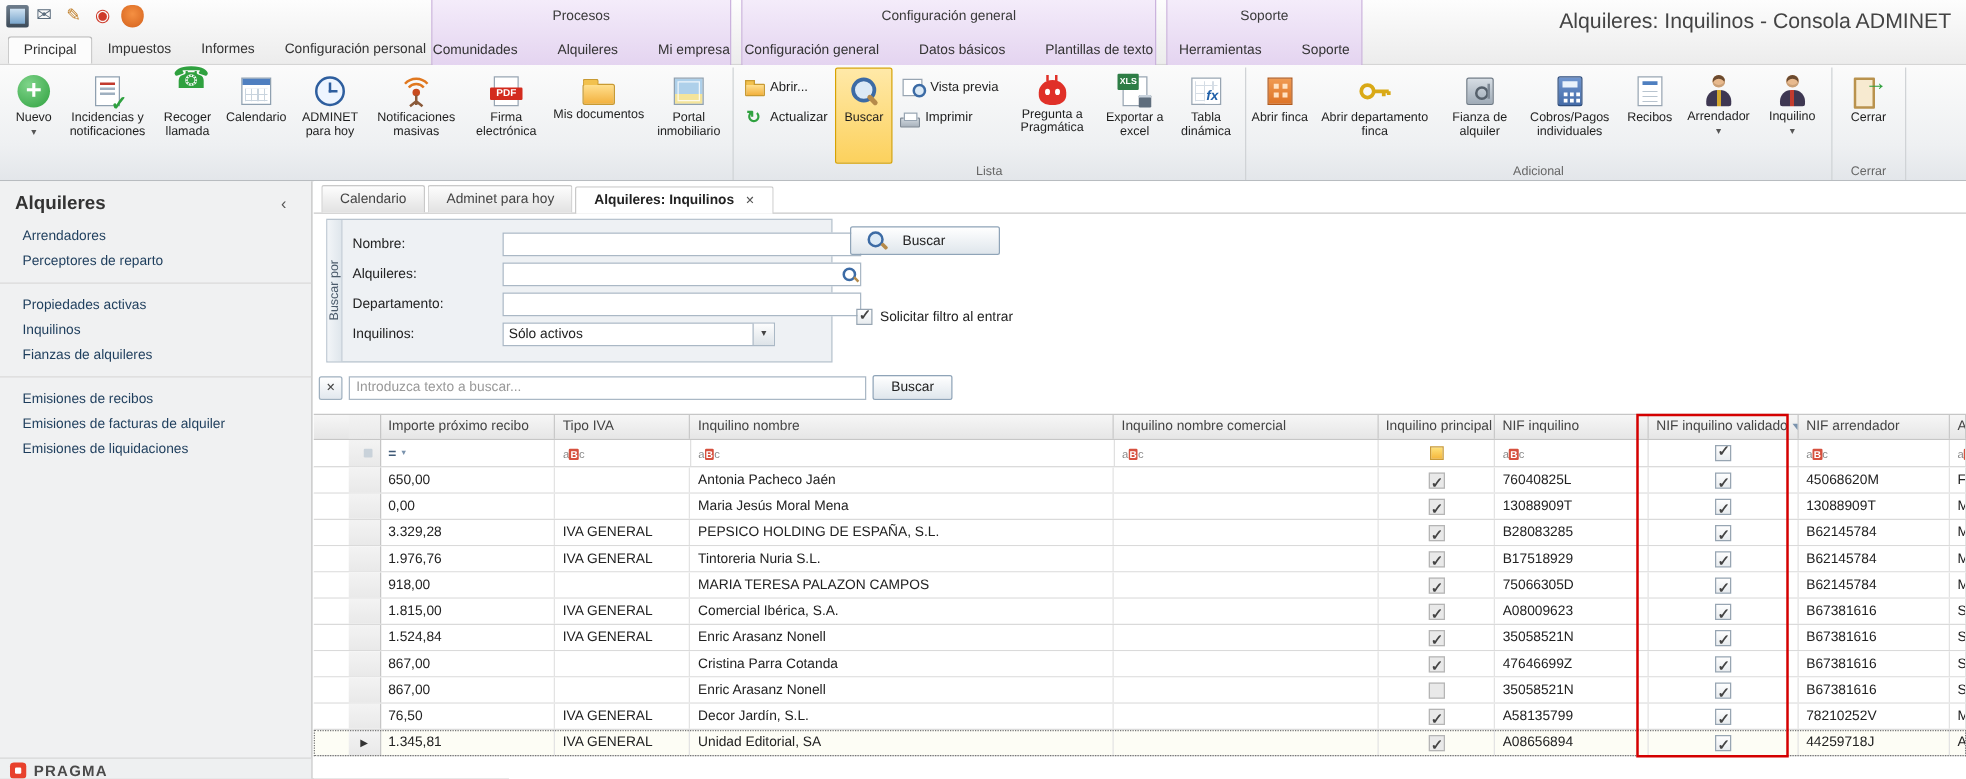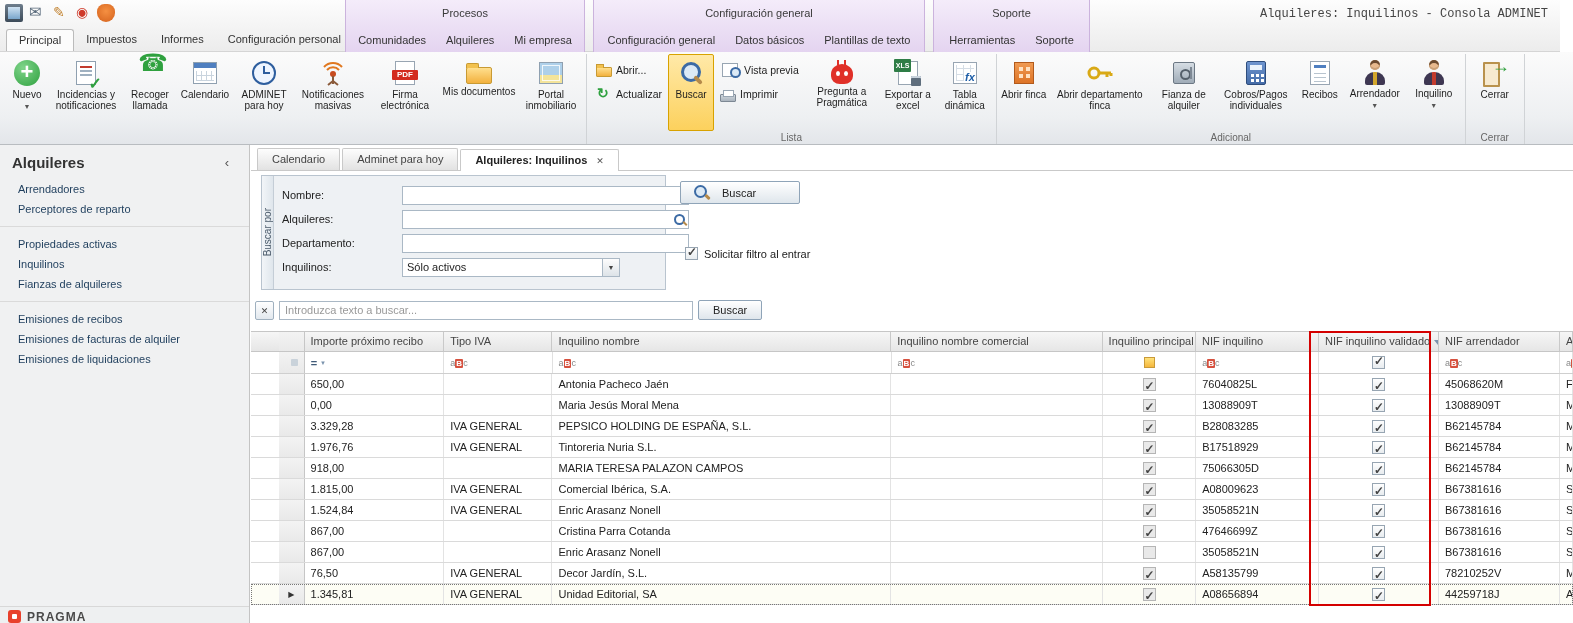--- a/index.html
+++ b/index.html
@@ -1,34 +1,34 @@
 <!DOCTYPE html>
 <html><head>
 <meta charset="utf-8">
 <style>
   * { box-sizing: border-box; margin: 0; padding: 0; }
   body { font-family: "Liberation Sans", sans-serif; background:#888; }
   .screen { position:relative; width:1573px; height:623px; background:#fff; overflow:hidden; font-size:11px; color:#222; }
 
   
-  .header { position:absolute; top:0; left:0; right:13px; height:52px; background:linear-gradient(#fdfdfd,#ececec); border-bottom:1px solid #d5d5d5; }
+  .header { position:absolute; top:0; left:0; right:0; height:52px; background:linear-gradient(#fdfdfd,#ececec); border-bottom:1px solid #d5d5d5; }
   .ctx-zone { position:absolute; top:0; height:52px; background:linear-gradient(#f4ecfa,#e4d4f0); border-left:1px solid #cbb3dd; border-right:1px solid #cbb3dd; }
   .ctx-zone .ctx-label { height:26px; line-height:26px; text-align:center; color:#3a3a3a; font-size:11px; }
-  .ctx-zone .ctx-tabs { display:flex; justify-content:center; height:26px; align-items:flex-end; }
+  .ctx-zone .ctx-tabs { display:flex; justify-content:center; height:26px; align-items:flex-end;gap:12px; }
   .z1 { left:345px; width:240px; } .z2 { left:593px; width:332px; } .z3 { left:933px; width:157px; }
 
   .tb-icons { position:absolute; top:4px; left:5px; display:flex; gap:5px; }
   .tb-ic { width:18px; height:18px; position:relative; display:inline-block; }
   .tb-app { background:linear-gradient(#6e7d8c,#3c4a58); border-radius:2px; }
   .tb-app::after { content:""; position:absolute; inset:3px; background:linear-gradient(#cfe2f2,#7aa6cc); }
   .tb-mail::before { content:"✉"; font-size:15px; color:#5a6b7c; position:absolute; top:-1px; left:1px; }
   .tb-note::before { content:"✎"; font-size:14px; color:#c07f2a; position:absolute; top:0; left:2px; }
   .tb-radio::before { content:"◉"; font-size:14px; color:#cf3a2a; position:absolute; top:0; left:2px; }
   .tb-fox { background:radial-gradient(circle at 50% 40%, #f59042, #d4611c); border-radius:50% 50% 60% 60%; }
-  .window-title { position:absolute; top:7px; right:12px; font-size:12px; color:#444;font-family:Liberation Mono, monospace; }
+  .window-title { position:absolute; top:7px; right:12px; font-size:17px; color:#444; }
 
   .tabs { position:absolute; left:0; bottom:0; height:24px; display:flex; align-items:flex-end; padding-left:6px; }
   .tab { height:22px; line-height:21px; padding:0 12px; color:#333; cursor:pointer; white-space:nowrap; }
   .tab.active { background:#fcfcfc; border:1px solid #bbb; border-bottom:none; border-radius:3px 3px 0 0; }
   .ctx-tab { height:22px; line-height:21px; padding:0 10px; color:#333; cursor:pointer; white-space:nowrap; }
 
   
   .ribbon { position:absolute; top:52px; left:0; right:0; height:93px; background:linear-gradient(#fbfbfb,#eef0f2 70%, #e3e6ea); border-bottom:1px solid #b8bcc0; display:flex; padding:2px 0 0 2px; }
   .rgroup { position:relative; display:flex; align-items:flex-start; padding:0 3px 13px 3px; border-right:1px solid #d0d3d6; height:100%; }
   .rgroup-label { position:absolute; bottom:1px; left:0; right:0; text-align:center; font-size:10px; color:#666; }

